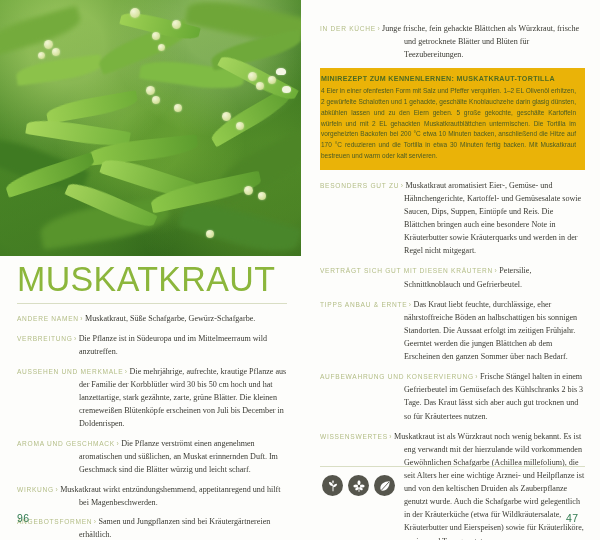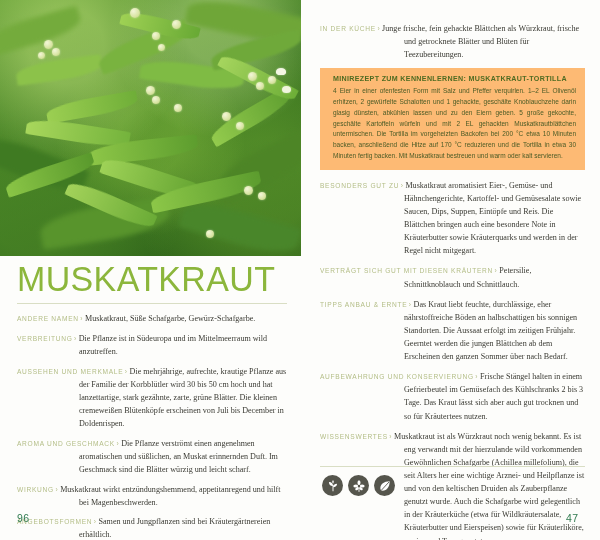--- a/index.html
+++ b/index.html
@@ -125,22 +125,22 @@
     width: 265px;
   }
   .right-col .entry {
     padding-left: 84px;
     text-indent: -84px;
     margin-bottom: 7px;
   }
 
   
   .recipe {
-    background: #fdba74;
-    padding: 7px 9px 8px 13px;
+    background: #eab308;
+    padding: 7px 9px 8px 1px;
     margin: 6px 0 9px 0;
   }
   .recipe-title {
     font-family: "Liberation Sans", sans-serif;
     font-weight: bold;
     font-size: 7.1px;
     letter-spacing: .34px;
     color: #4e6b22;
     margin: 0 0 3px 0;
     text-transform: uppercase;
@@ -270,21 +270,21 @@
 
     <p class="entry"><span class="lbl">IN DER KÜCHE</span><span class="arrow">›</span><span class="txt">Junge frische, fein gehackte Blättchen als Würzkraut, frische und getrocknete Blätter und Blüten für Teezubereitungen.</span></p>
 
     <div class="recipe">
       <div class="recipe-title">MINIREZEPT ZUM KENNENLERNEN: MUSKATKRAUT-TORTILLA</div>
       <div class="recipe-body">4 Eier in einer ofenfesten Form mit Salz und Pfeffer verquirlen. 1–2 EL Olivenöl erhitzen, 2 gewürfelte Schalotten und 1 gehackte, geschälte Knoblauchzehe darin glasig dünsten, abkühlen lassen und zu den Eiern geben. 5 große gekochte, geschälte Kartoffeln würfeln und mit 2 EL gehackten Muskatkrautblättchen untermischen. Die Tortilla im vorgeheizten Backofen bei 200 °C etwa 10 Minuten backen, anschließend die Hitze auf 170 °C reduzieren und die Tortilla in etwa 30 Minuten fertig backen. Mit Muskatkraut bestreuen und warm oder kalt servieren.</div>
     </div>
 
     <p class="entry"><span class="lbl">BESONDERS GUT ZU</span><span class="arrow">›</span><span class="txt">Muskatkraut aromatisiert Eier-, Gemüse- und Hähnchengerichte, Kartoffel- und Gemüsesalate sowie Saucen, Dips, Suppen, Eintöpfe und Reis. Die Blättchen bringen auch eine besondere Note in Kräuterbutter sowie Kräuterquarks und werden in der Regel nicht mitgegart.</span></p>
 
-    <p class="entry"><span class="lbl">VERTRÄGT SICH GUT MIT DIESEN KRÄUTERN</span><span class="arrow">›</span><span class="txt">Petersilie, Schnittknoblauch und Schnittlauch.</span></p>
+    <p class="entry"><span class="lbl">VERTRÄGT SICH GUT MIT DIESEN KRÄUTERN</span><span class="arrow">›</span><span class="txt">Petersilie, Schnittknoblauch und Gefrierbeutel.</span></p>
 
     <p class="entry"><span class="lbl">TIPPS ANBAU &amp; ERNTE</span><span class="arrow">›</span><span class="txt">Das Kraut liebt feuchte, durchlässige, eher nährstoffreiche Böden an halbschattigen bis sonnigen Standorten. Die Aussaat erfolgt im zeitigen Frühjahr. Geerntet werden die jungen Blättchen ab dem Erscheinen den ganzen Sommer über nach Bedarf.</span></p>
 
     <p class="entry"><span class="lbl">AUFBEWAHRUNG UND KONSERVIERUNG</span><span class="arrow">›</span><span class="txt">Frische Stängel halten in einem Gefrierbeutel im Gemüsefach des Kühlschranks 2 bis 3 Tage. Das Kraut lässt sich aber auch gut trocknen und so für Kräutertees nutzen.</span></p>
 
     <p class="entry"><span class="lbl">WISSENSWERTES</span><span class="arrow">›</span><span class="txt">Muskatkraut ist als Würzkraut noch wenig bekannt. Es ist eng verwandt mit der hierzulande wild vorkommenden Gewöhnlichen Schafgarbe </span><span class="txt it">(Achillea millefolium)</span><span class="txt">, die seit Alters her eine wichtige Arznei- und Heilpflanze ist und von den keltischen Druiden als Zauberpflanze genutzt wurde. Auch die Schafgarbe wird gelegentlich in der Kräuterküche (etwa für Wildkräutersalate, Kräuterbutter und Eierspeisen) sowie für Kräuterliköre, -weine und Tees genutzt.</span></p>
   </div>
 
   <div class="bottom-rule"></div>
 

